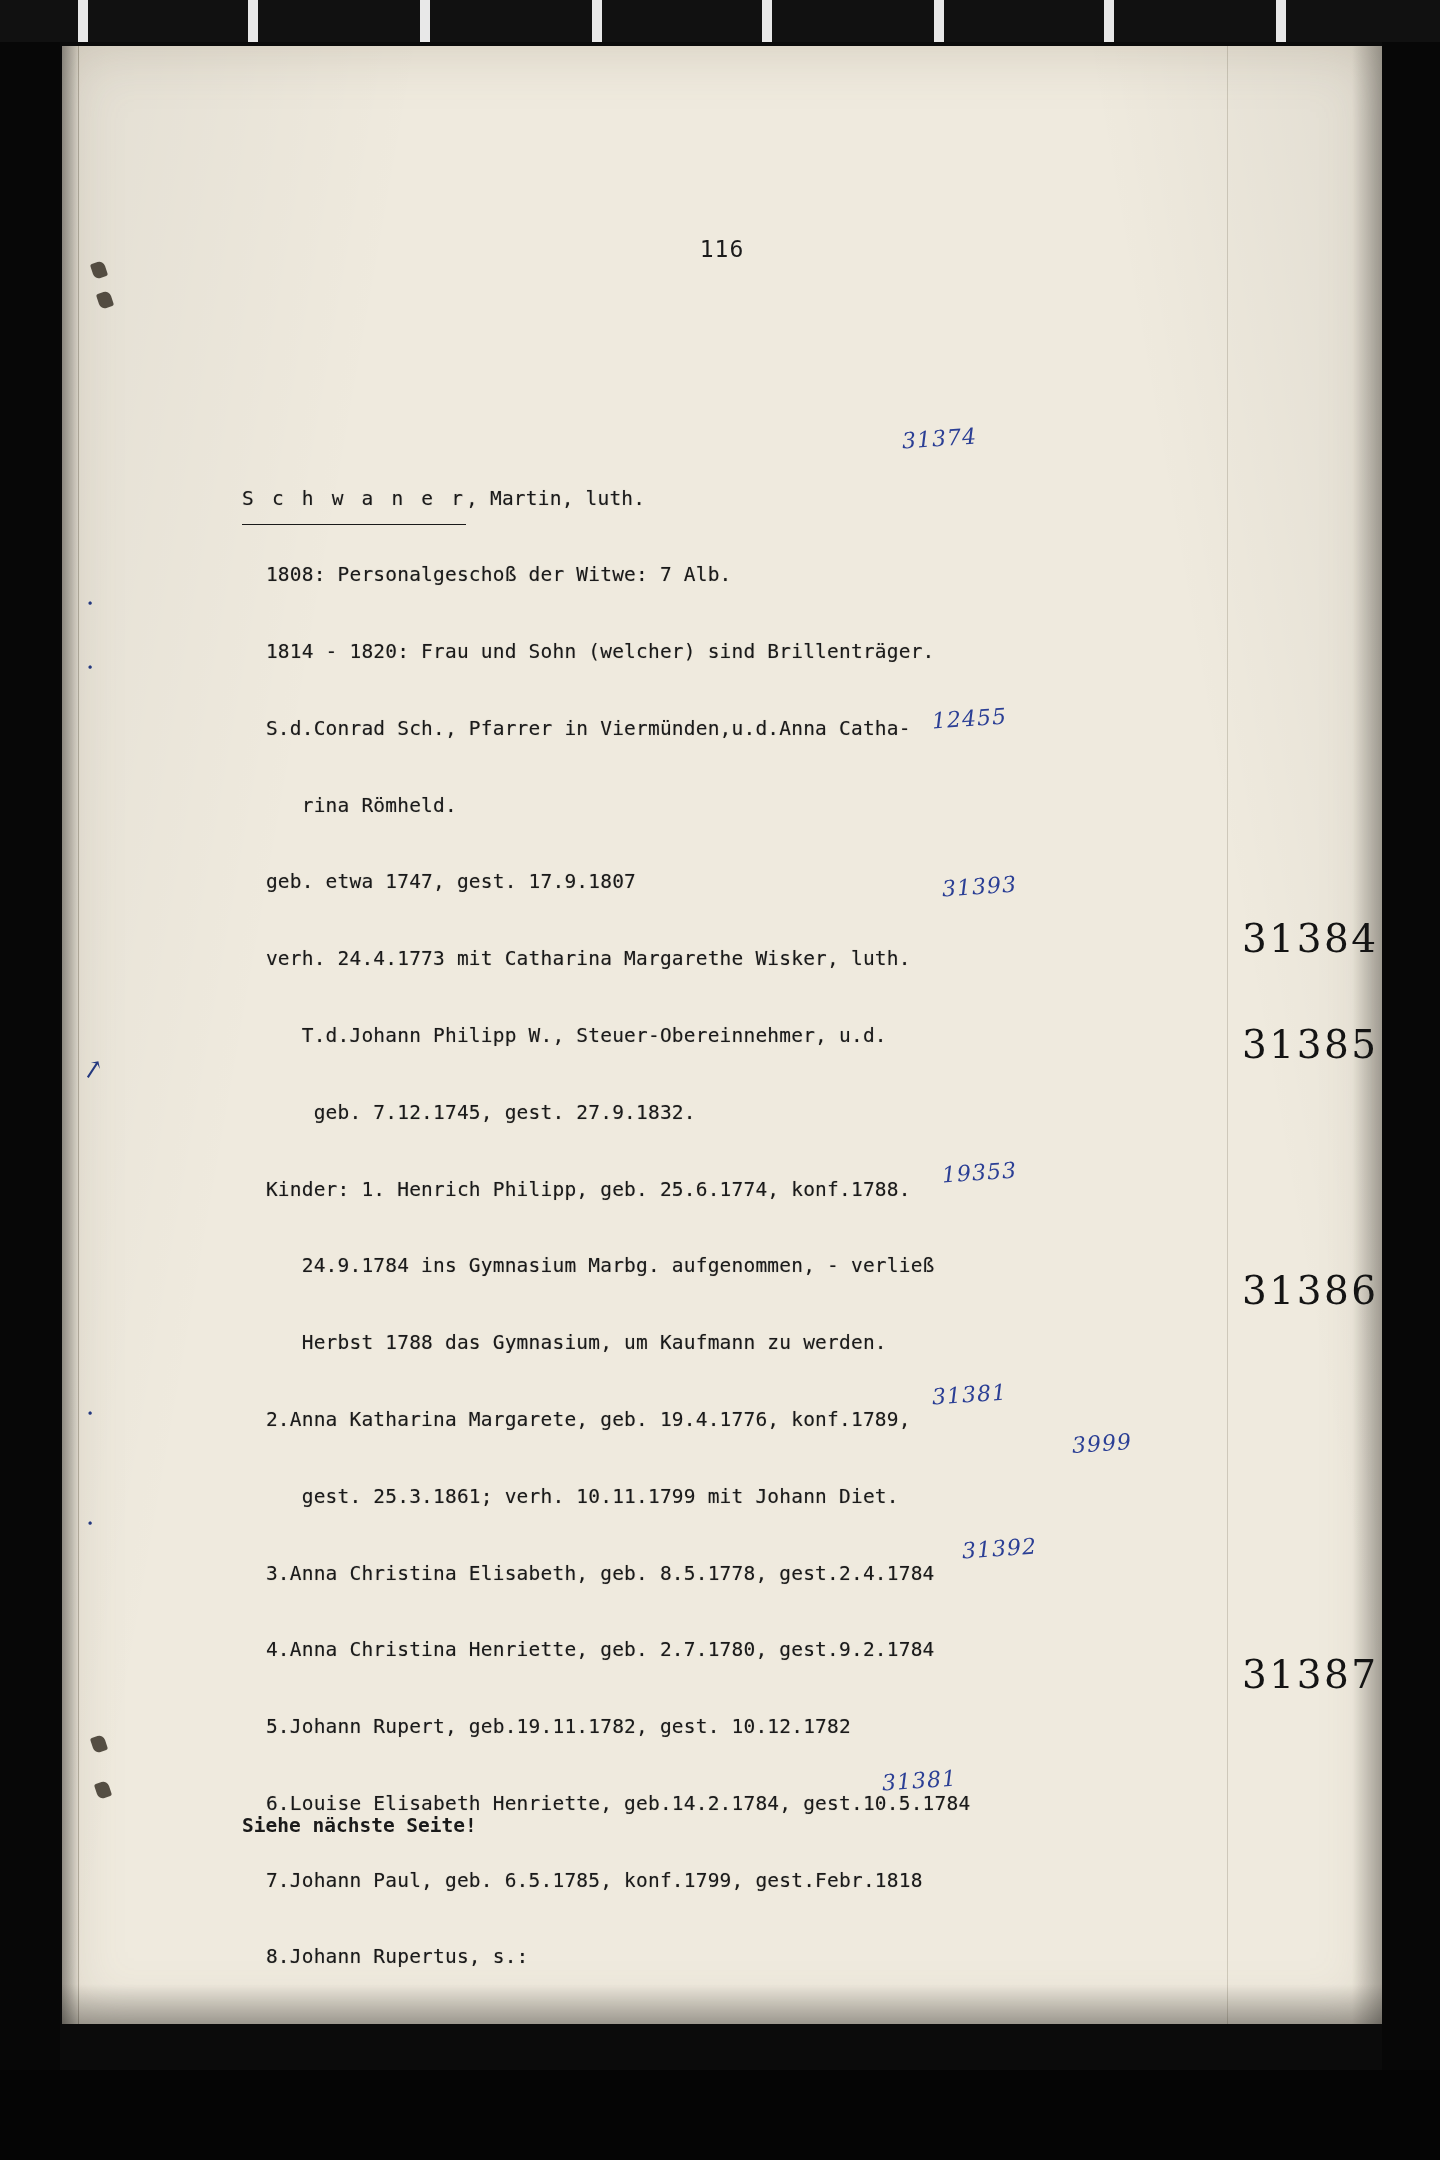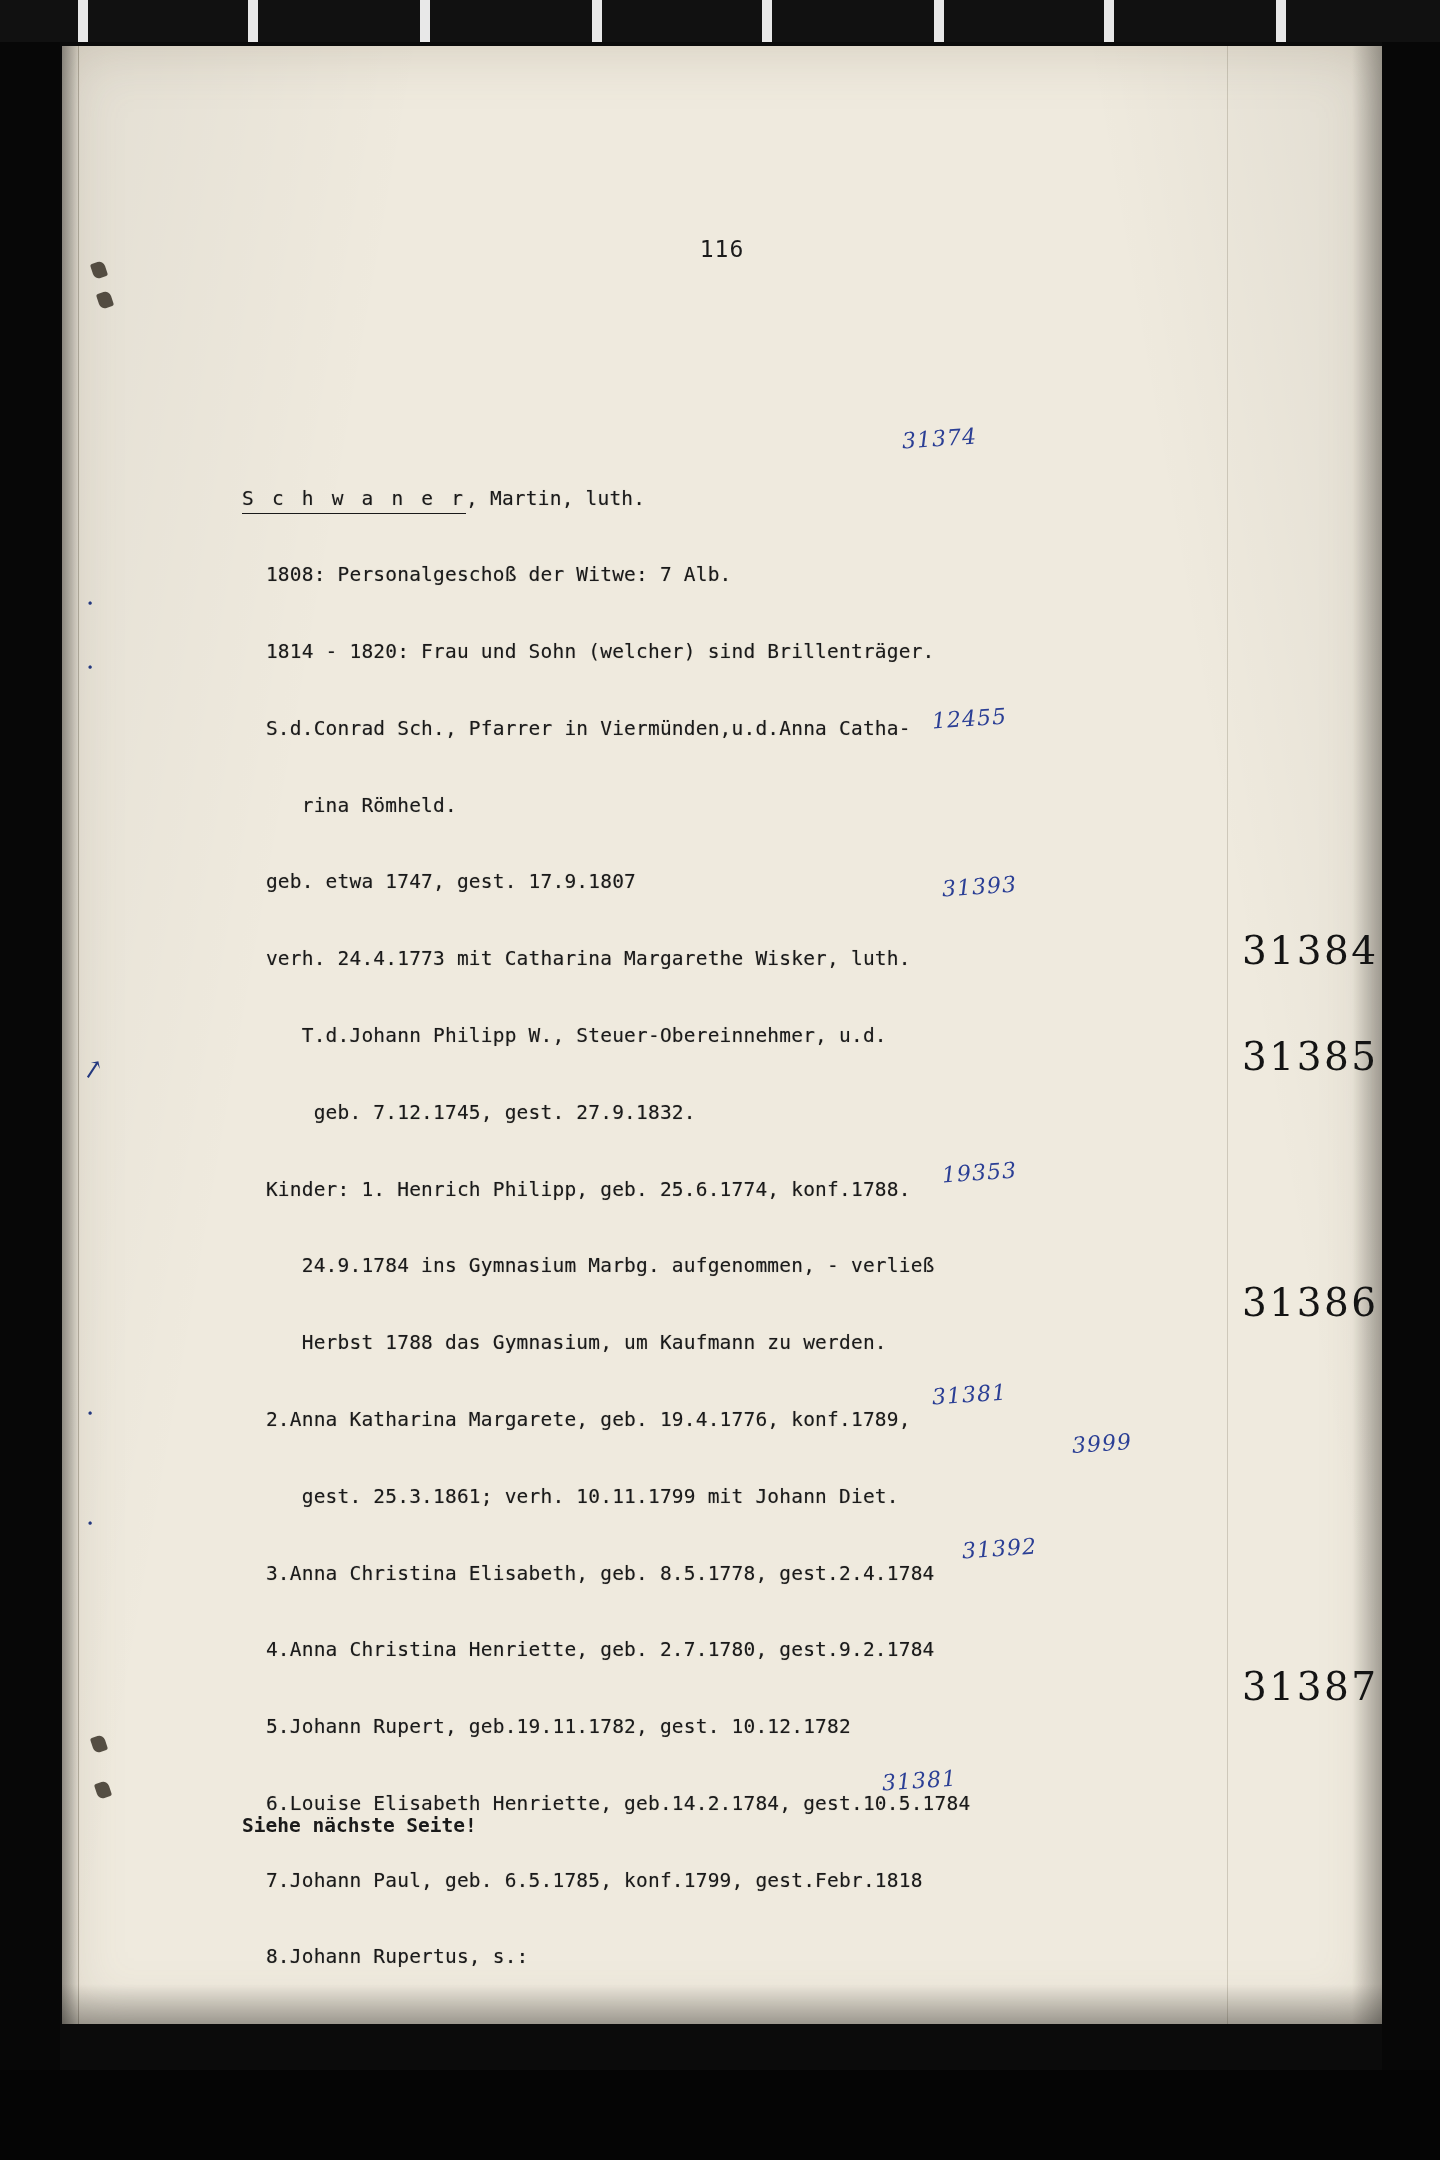--- a/index.html
+++ b/index.html
@@ -125,24 +125,24 @@
     color: #1a1a1a;
     white-space: pre;
     letter-spacing: 0.2px;
     text-shadow: 0 0 1px rgba(0,0,0,0.35);
   }
   .entry { margin-bottom: 0; position: relative; }
   .ln { display: block; white-space: pre; }
   .surname {
     letter-spacing: 3.2px;
     border-bottom: 1px solid #1a1a1a;
-    padding-bottom: 3px;
-  }
-
-  .recnum-layer { position: absolute; left: 0; top: 12px; width: 100%; height: 100%; }
+    padding-bottom: 14px;
+  }
+
+  .recnum-layer { position: absolute; left: 0; top: 0; width: 100%; height: 100%; }
   .recnum {
     position: absolute;
     font-family: "DejaVu Serif", serif;
     font-size: 39px;
     letter-spacing: 2.5px;
     color: #141414;
   }
 
   
   .handwritten {

